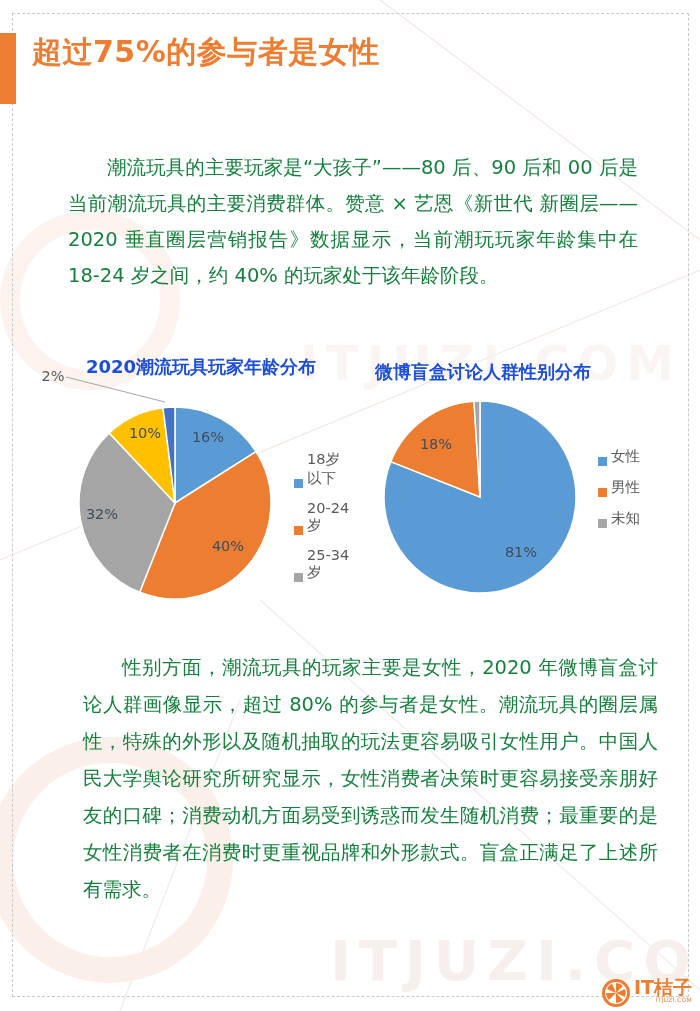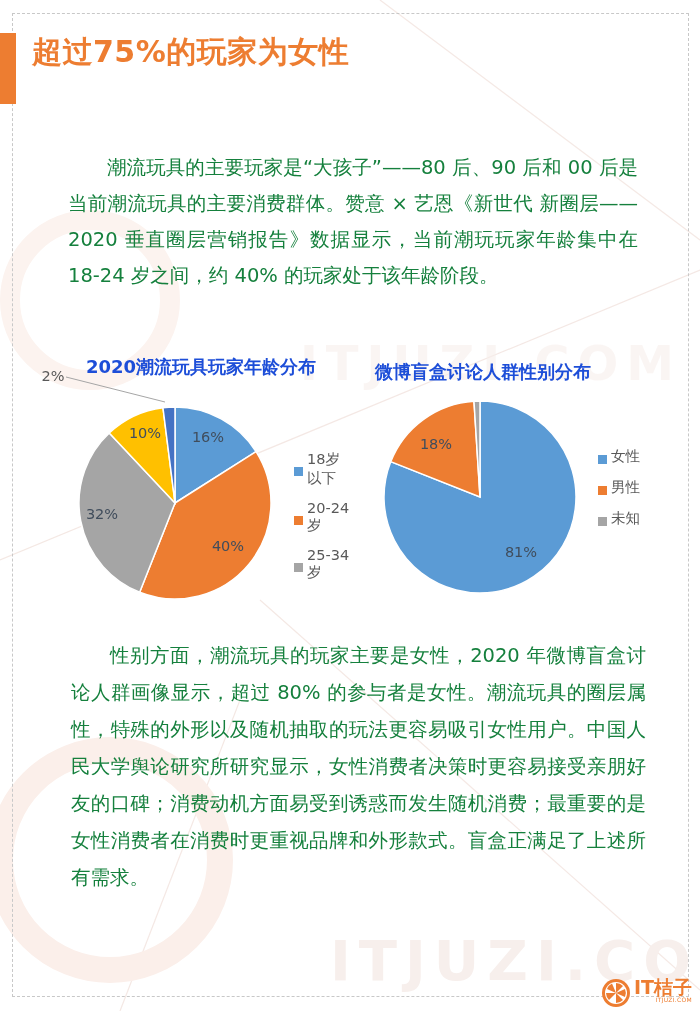--- a/index.html
+++ b/index.html
@@ -28,21 +28,21 @@
     position: absolute; left: 68px; width: 570px;
     color: #15803d; font-size: 19.5px; line-height: 36px;
     text-indent: 2em; text-align: justify;
   }
   .para1 { top: 150px; }
   .para2 { top: 634px; left: 68px; width: 575px; line-height: 37px; }
   .chart-title {
     position: absolute; color: #1d4ed8; font-weight: bold; font-size: 18px;
   }
   .legend { position: absolute; font-size: 14.5px; color: #595959; }
-  .legend-item { display: flex; align-items: center; margin-bottom: 12px; }
+  .legend-item { display: flex; align-items: flex-end; margin-bottom: 12px; }
   .swatch { width: 9px; height: 9px; margin-right: 4px; margin-top: 5px; flex: none; }
   .pie-label { font-size: 14.5px; fill: #404d5c; font-family: "DejaVu Sans", sans-serif; }
   .logo {
     position: absolute; left: 601px; top: 963px; display: flex; align-items: flex-start; margin-top: 15px;
   }
   .logo-text { color: #ED7D31; font-size: 19px; font-weight: bold; line-height: 18px; }
   .logo-sub { color: #ED7D31; font-size: 6px; letter-spacing: 0.3px; text-align: right; }
 </style>
 </head>
 <body>
@@ -61,21 +61,21 @@
   <g fill="#f7efec" font-family="DejaVu Sans, sans-serif" font-weight="bold">
     <text x="330" y="980" font-size="56" letter-spacing="8">ITJUZI.COM</text>
     <text x="300" y="380" font-size="48" letter-spacing="8" opacity="0.6">ITJUZI.COM</text>
   </g>
 </svg>
 
 <div class="frame"></div>
 <div class="accent-bar"></div>
 
 <div class="title">
-  <div>超过75%的玩家为女性</div>
+  <div>超过75%的参与者是女性</div>
 </div>
 
 <p class="para para1" style="margin:0">潮流玩具的主要玩家是“大孩子”——80 后、90 后和 00 后是当前潮流玩具的主要消费群体。赞意 × 艺恩《新世代 新圈层——2020 垂直圈层营销报告》数据显示，当前潮玩玩家年龄集中在 18-24 岁之间，约 40% 的玩家处于该年龄阶段。</p>
 
 <div class="chart-title" style="left:86px; top:355px;">2020潮流玩具玩家年龄分布</div>
 <svg id="age-pie" style="position:absolute; left:0; top:360px;" width="360" height="260">
     <path d="M175,143 L175,47 A96,96 0 0 1 256.05548084819344,91.56062768201633 Z" fill="#5B9BD5" stroke="#ffffff" stroke-width="1.5"></path>
     <text x="208" y="82" class="pie-label" text-anchor="middle">16%</text>
     <path d="M175,143 L256.05548084819344,91.56062768201633 A96,96 0 0 1 139.6600429422709,232.25854264527214 Z" fill="#ED7D31" stroke="#ffffff" stroke-width="1.5"></path>
     <text x="228" y="191" class="pie-label" text-anchor="middle">40%</text>
@@ -118,21 +118,21 @@
     <div class="legend-item">
       <span class="swatch" style="background: rgb(237, 125, 49);"></span>
       <span>男性</span>
     </div>
     <div class="legend-item">
       <span class="swatch" style="background: rgb(165, 165, 165);"></span>
       <span>未知</span>
     </div>
   </div>
 
-<p class="para para2" style="margin:3px">性别方面，潮流玩具的玩家主要是女性，2020 年微博盲盒讨论人群画像显示，超过 80% 的参与者是女性。潮流玩具的圈层属性，特殊的外形以及随机抽取的玩法更容易吸引女性用户。中国人民大学舆论研究所研究显示，女性消费者决策时更容易接受亲朋好友的口碑；消费动机方面易受到诱惑而发生随机消费；最重要的是女性消费者在消费时更重视品牌和外形款式。盲盒正满足了上述所有需求。</p>
+<p class="para para2" style="margin:15px">性别方面，潮流玩具的玩家主要是女性，2020 年微博盲盒讨论人群画像显示，超过 80% 的参与者是女性。潮流玩具的圈层属性，特殊的外形以及随机抽取的玩法更容易吸引女性用户。中国人民大学舆论研究所研究显示，女性消费者决策时更容易接受亲朋好友的口碑；消费动机方面易受到诱惑而发生随机消费；最重要的是女性消费者在消费时更重视品牌和外形款式。盲盒正满足了上述所有需求。</p>
 
 <div class="logo">
   <svg width="30" height="30" viewBox="0 0 30 30" style="margin-right:3px;">
     <circle cx="15" cy="15" r="14" fill="#ED7D31"></circle>
     <circle cx="15" cy="15" r="11" fill="#fff"></circle>
     <g fill="#ED7D31">
       <path d="M15 15 L15 5 A10 10 0 0 1 22 8 Z"></path>
       <path d="M15 15 L24 11 A10 10 0 0 1 24 19 Z"></path>
       <path d="M15 15 L22 22 A10 10 0 0 1 15 25 Z"></path>
       <path d="M15 15 L8 22 A10 10 0 0 1 5 15 Z"></path>

